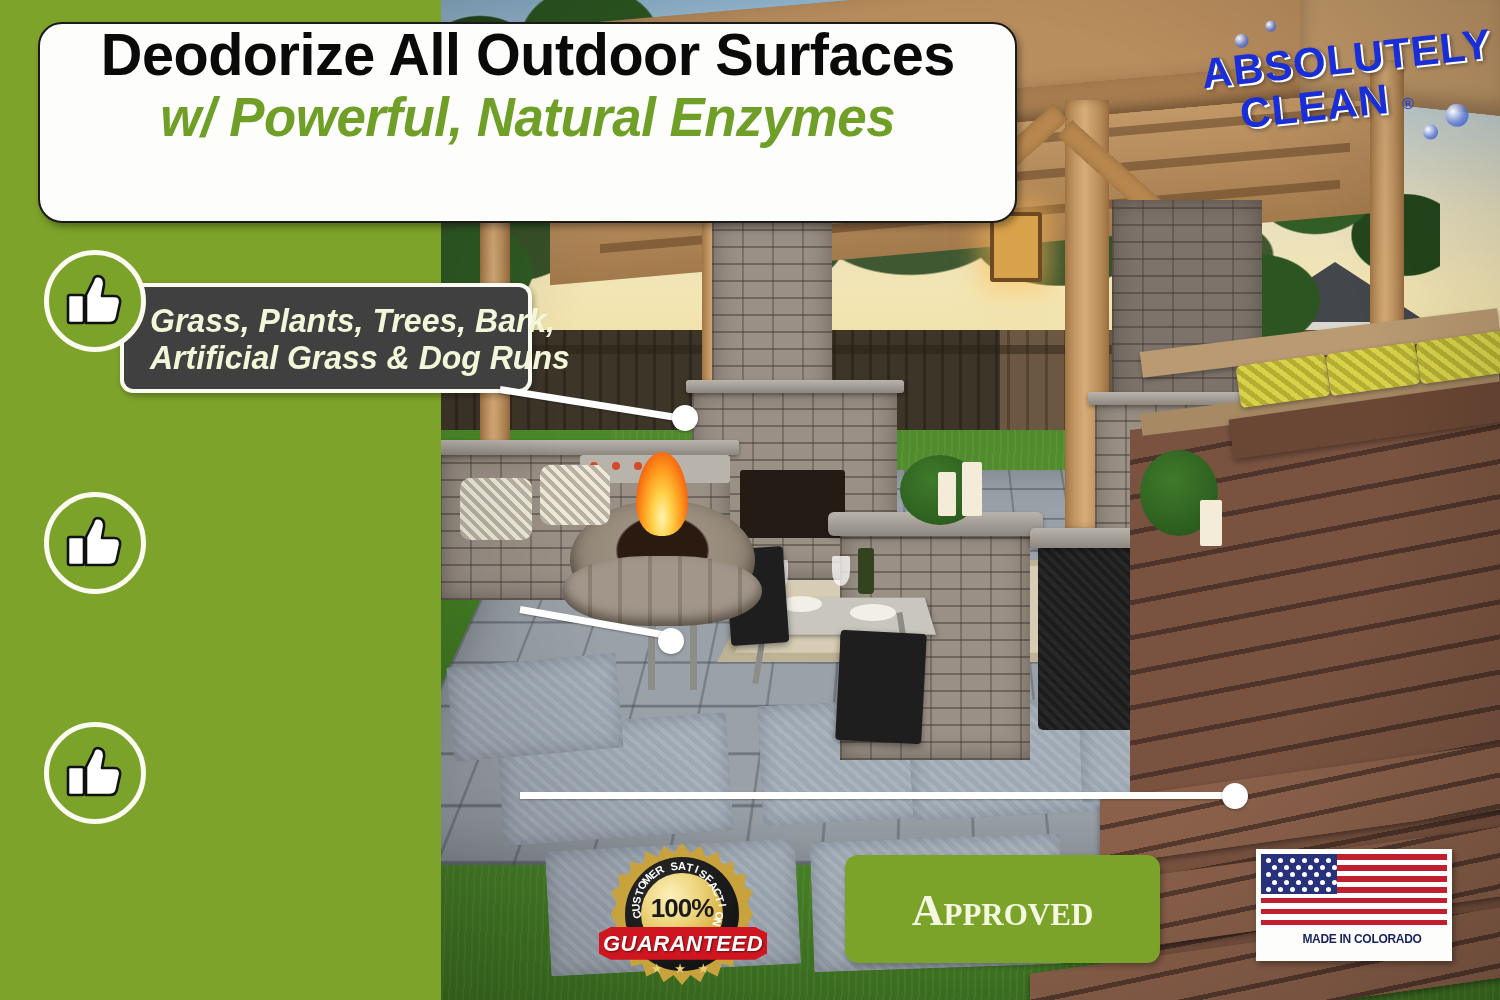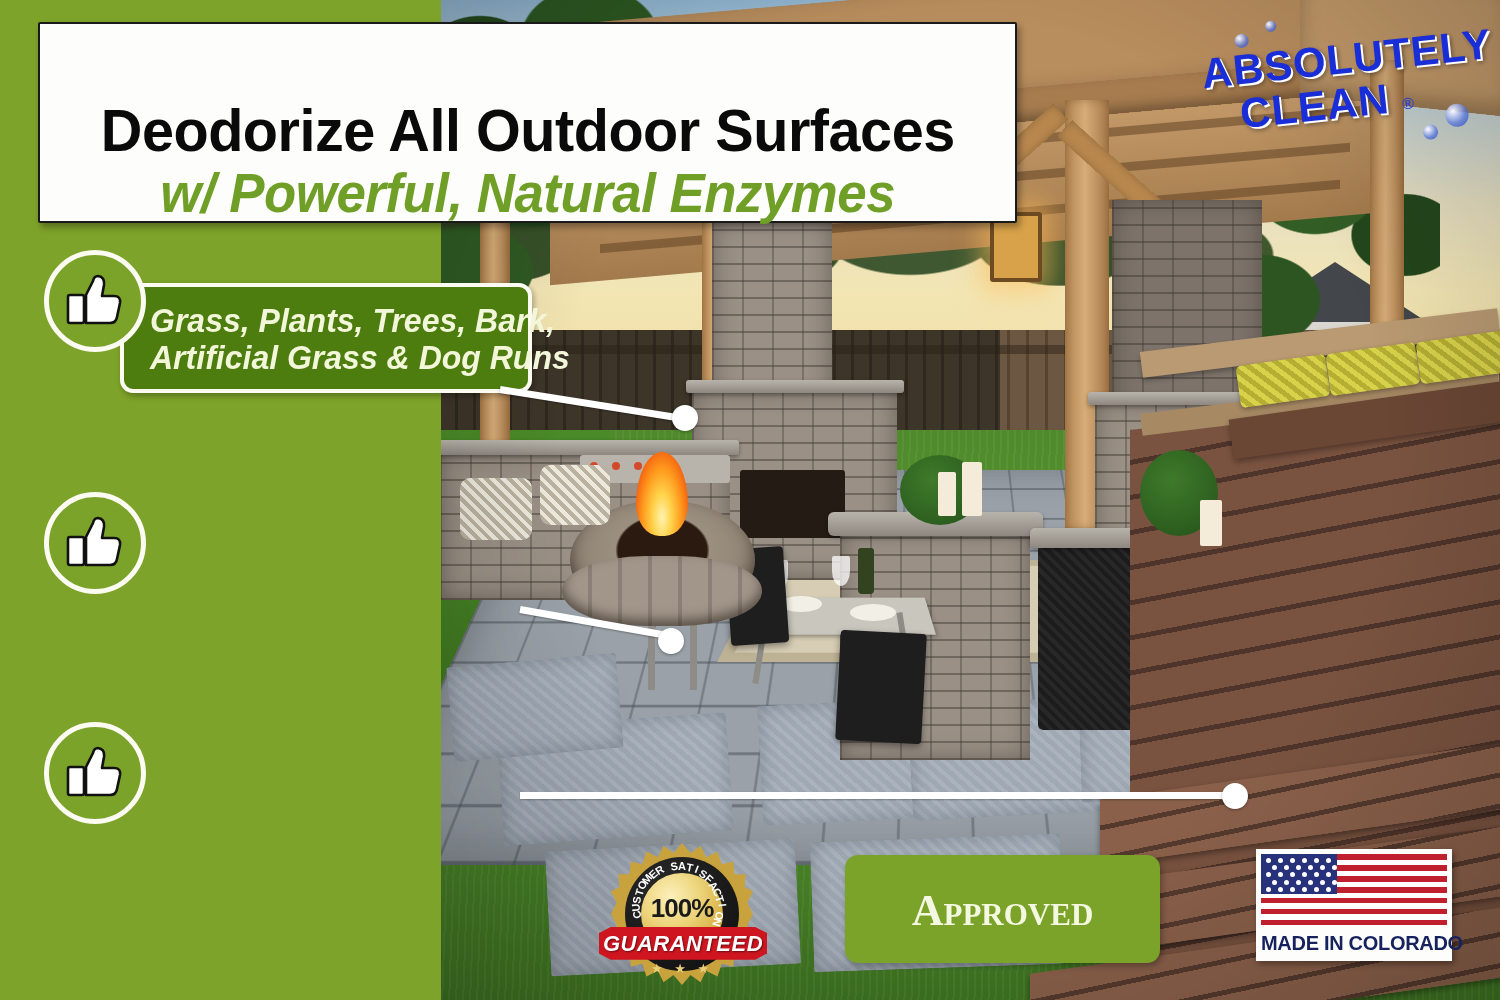--- a/index.html
+++ b/index.html
@@ -154,23 +154,23 @@
   .bench{position:absolute;background:#6a4634;box-shadow:0 3px 6px rgba(0,0,0,.35);}
 
   .vig{left:0;top:0;width:1060px;height:1000px;
     background:radial-gradient(ellipse at 50% 45%,rgba(0,0,0,0) 55%,rgba(0,0,0,.22) 100%);}
 
   
   #green{position:absolute;left:0;top:0;width:441px;height:1000px;background:#7ea32a;}
 
   
   #headline{position:absolute;left:38px;top:22px;width:975px;height:197px;
-    background:#fdfdfb;border:2px solid #1a1a1a;border-radius:2px;
+    background:#fdfdfb;border:2px solid #1a1a1a;border-radius:24px;
     box-shadow:3px 4px 7px rgba(0,0,0,.35);
-    display:flex;flex-direction:column;align-items:center;justify-content:flex-end;}
+    display:flex;flex-direction:column;align-items:center;justify-content:flex-start;}
   #h1{font-size:60px;font-weight:bold;color:#0a0a0a;letter-spacing:-.5px;
     font-stretch:condensed;transform:scaleX(.96);white-space:nowrap;line-height:1.02;}
   #h2{font-size:55px;font-weight:bold;font-style:italic;color:#6f9f26;
     letter-spacing:-.5px;transform:scaleX(.96);white-space:nowrap;margin-top:4px;line-height:1.02;}
 
   
   #logo{position:absolute;left:1205px;top:38px;width:268px;height:118px;transform:rotate(-6deg);}
   .logo-l{font-weight:bold;color:#1a2ed8;letter-spacing:1px;
     text-shadow:2px 2px 0 #ffffff,3px 3px 5px rgba(0,0,0,.45);}
   #logo-1{font-size:42px;line-height:44px;}
@@ -179,21 +179,21 @@
   .bub{position:absolute;border-radius:50%;
     background:radial-gradient(circle at 34% 30%,rgba(255,255,255,.95),rgba(90,120,220,.75) 55%,rgba(40,70,190,.85));}
 
   
   .feat{position:absolute;left:120px;width:412px;}
   .feat-head{position:relative;background:#fbfbf6;border-radius:13px;
     border:3px solid #f4f5ec;height:52px;display:flex;align-items:center;
     box-shadow:2px 3px 6px rgba(0,0,0,.3);z-index:3;}
   .feat-head span{font-size:35px;font-weight:bold;font-style:italic;color:#6f9f26;
     margin-left:30px;white-space:nowrap;transform:scaleX(.97);}
-  .feat-body{position:relative;margin-top:-9px;background:#4d7c0f;border:4px solid #fbfbf2;
+  .feat-body{position:relative;margin-top:-9px;background:#404040;border:4px solid #fbfbf2;
     border-radius:13px;padding:16px 10px 12px 26px;box-shadow:2px 3px 6px rgba(0,0,0,.3);z-index:2;}
   .feat-body div{font-size:33px;font-weight:bold;font-style:italic;color:#f3f7da;
     line-height:1.12;white-space:nowrap;transform:scaleX(.97);transform-origin:left;}
 
   .thumb-wrap{position:absolute;left:44px;width:92px;height:92px;border-radius:50%;
     background:#7ba32a;border:5px solid #fbfbf2;z-index:4;
     display:flex;align-items:center;justify-content:center;}
 
   
   .leader{position:absolute;height:7px;background:#ffffff;transform-origin:left center;
@@ -232,22 +232,22 @@
     font-variant:small-caps;line-height:1;}
   #vet1{font-size:44px;}
   #vet2{font-size:44px;margin-top:4px;}
 
   #flagbadge{position:absolute;left:1256px;top:849px;width:196px;height:112px;background:#fdfdfb;
     z-index:7;box-shadow:2px 3px 6px rgba(0,0,0,.35);padding:5px;box-sizing:border-box;}
   #flag{position:relative;width:186px;height:72px;overflow:hidden;
     background:repeating-linear-gradient(180deg,#c0202e 0px,#c0202e 5.5px,#ffffff 5.5px,#ffffff 11px);}
   #canton{position:absolute;left:0;top:0;width:76px;height:40px;background:#27327a;}
   #canton .st{position:absolute;width:5px;height:5px;background:#fff;border-radius:50%;}
-  #madein{text-align:center;font-size:20px;font-weight:bold;color:#16225e;letter-spacing:-.3px;
-    margin-top:6px;white-space:nowrap;}
+  #madein{text-align:center;font-size:12px;font-weight:bold;color:#16225e;letter-spacing:-.3px;
+    margin-top:6px;white-space:nowrap;margin-left:16px;}
 </style>
 </head>
 <body>
 
 <div id="stage">
 
   <div id="photo">
     <div class="ph sky"></div>
     <div class="ph treeline"></div>
     <div class="ph house-roof"></div>

